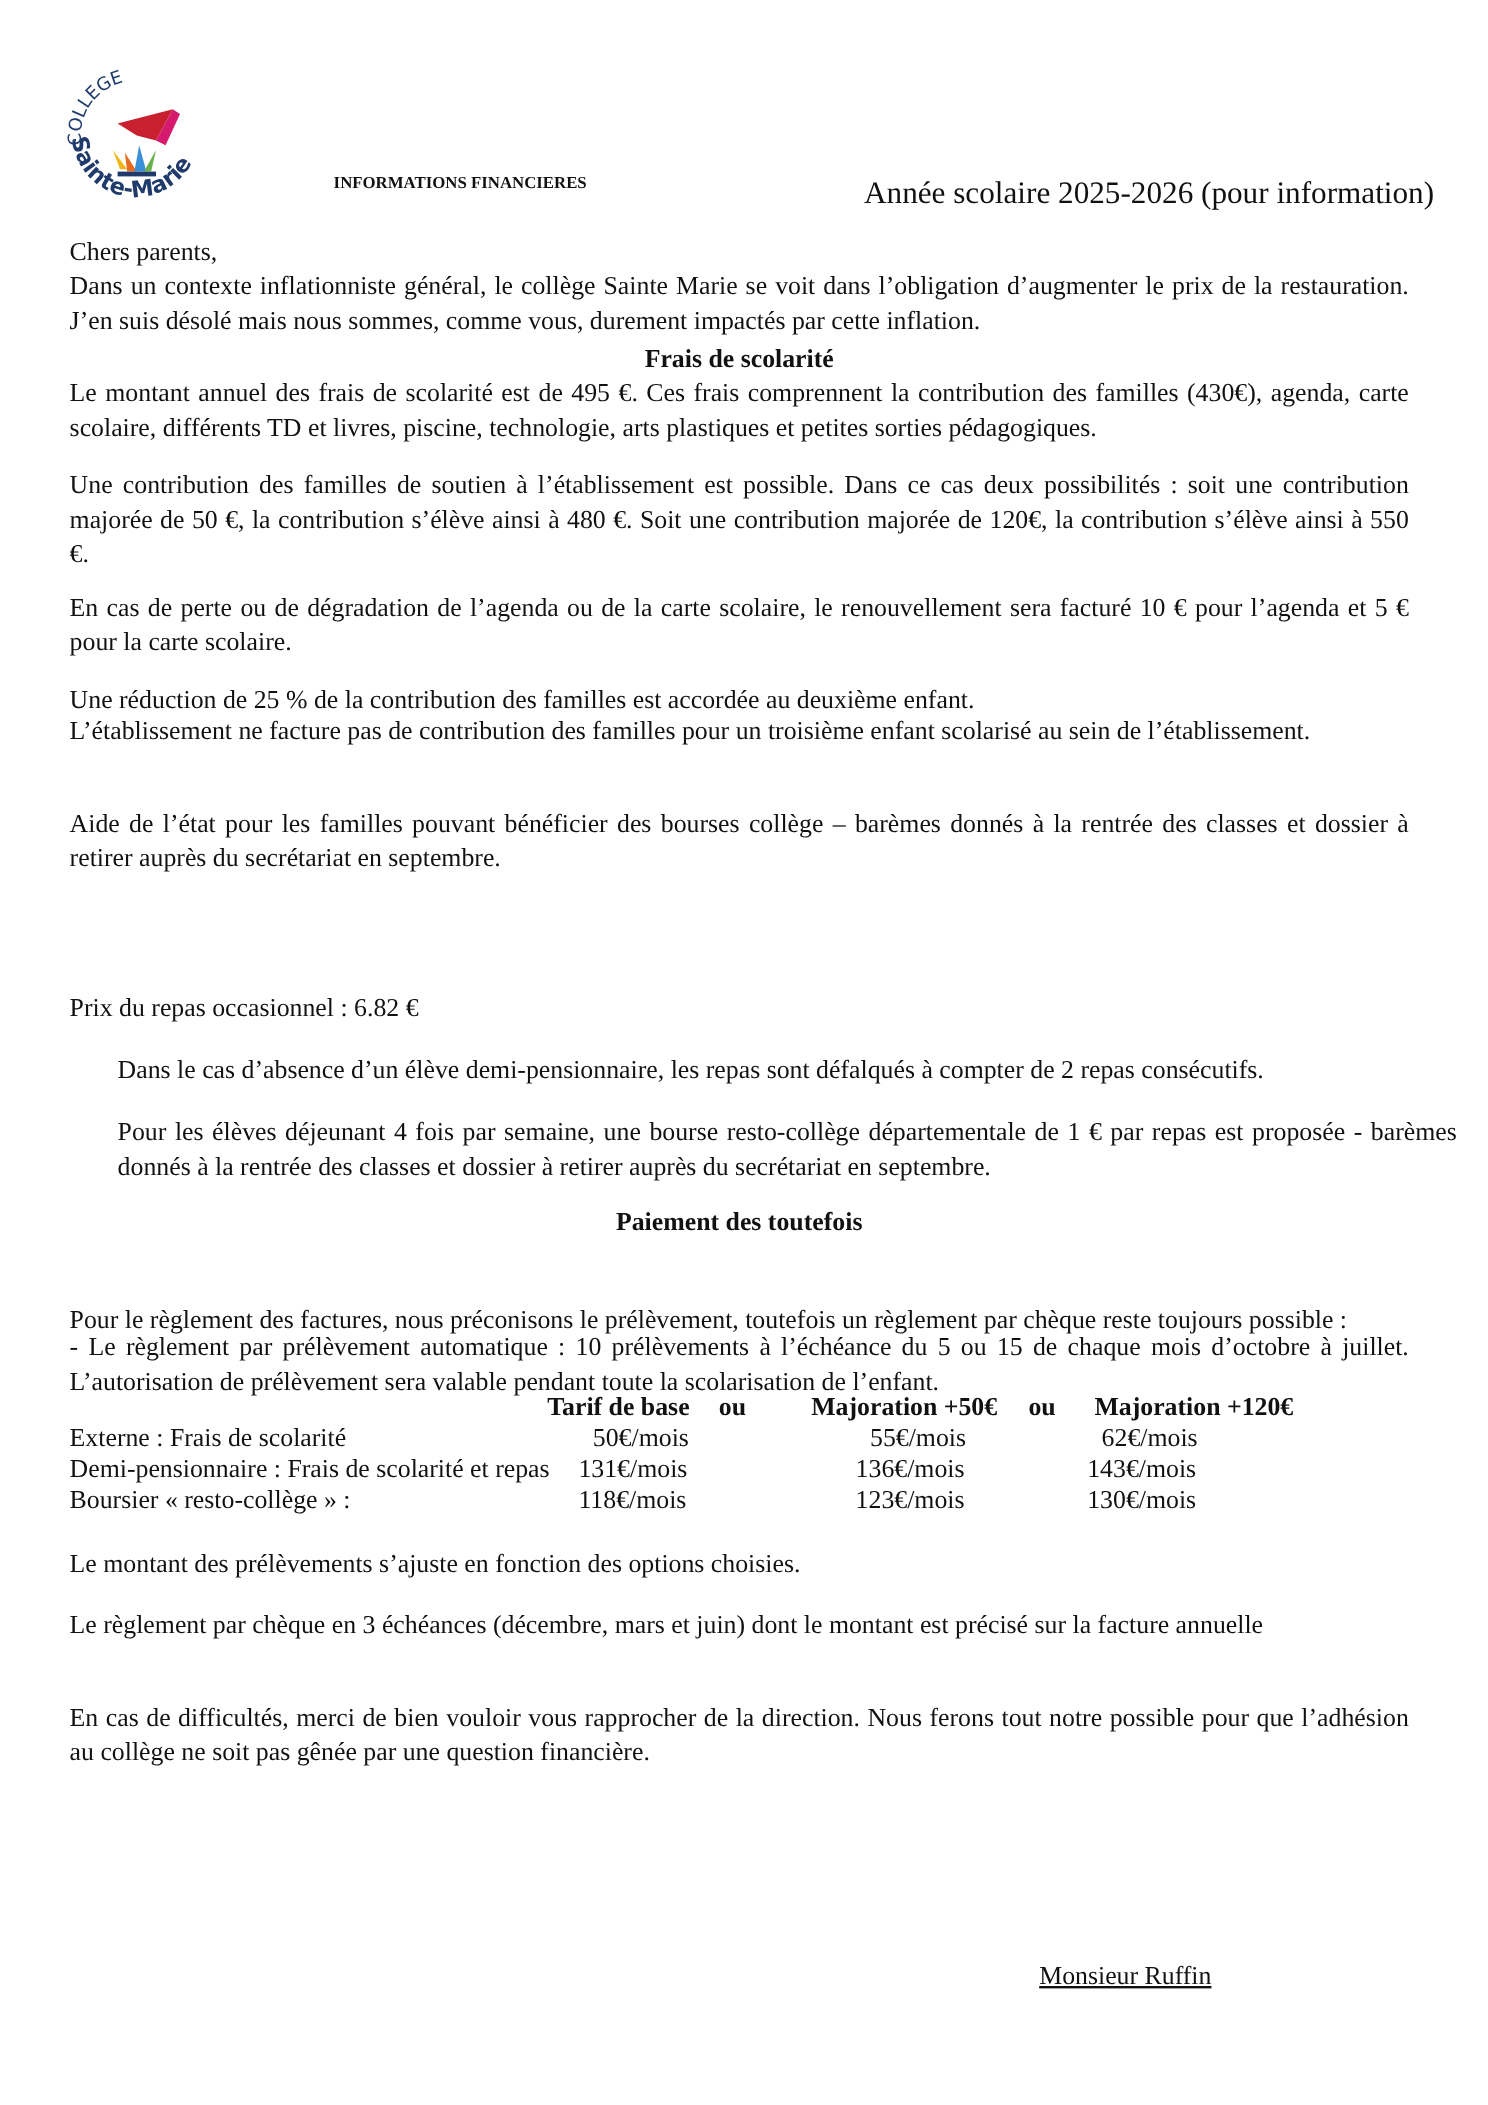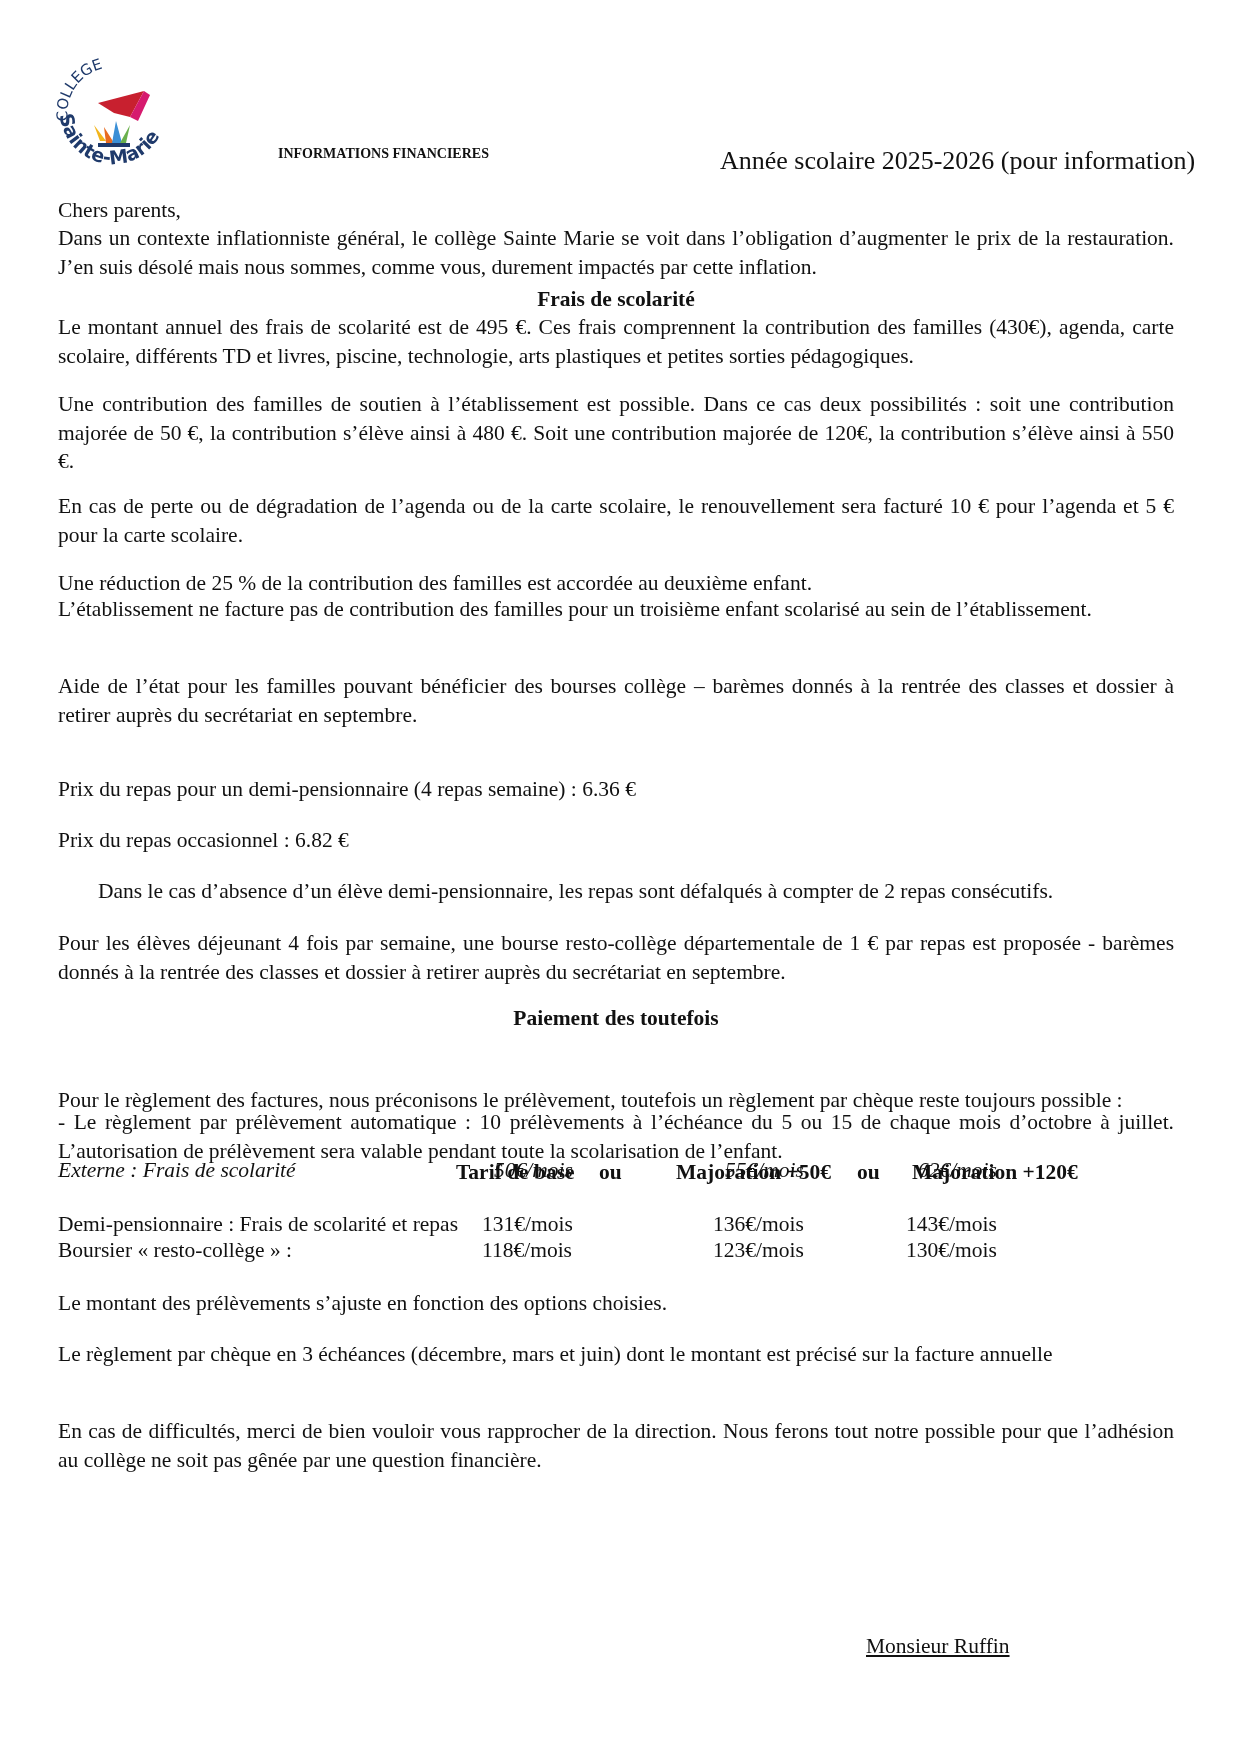--- a/index.html
+++ b/index.html
@@ -54,37 +54,36 @@
   <div class="body-text justify" style="top:224px;">Dans un contexte inflationniste général, le collège Sainte Marie se voit dans l’obligation d’augmenter le prix de la restauration. J’en suis désolé mais nous sommes, comme vous, durement impactés par cette inflation.</div>
 
   <div class="heading" style="top:287px;">Frais de scolarité</div>
   <div class="body-text justify" style="top:313px;">Le montant annuel des frais de scolarité est de 495 €. Ces frais comprennent la contribution des familles (430€), agenda, carte scolaire, différents TD et livres, piscine, technologie, arts plastiques et petites sorties pédagogiques.</div>
   <div class="body-text justify" style="top:390px;">Une contribution des familles de soutien à l’établissement est possible. Dans ce cas deux possibilités : soit une contribution majorée de 50 €, la contribution s’élève ainsi à 480 €. Soit une contribution majorée de 120€, la contribution s’élève ainsi à 550 €.</div>
   <div class="body-text justify" style="top:492px;">En cas de perte ou de dégradation de l’agenda ou de la carte scolaire, le renouvellement sera facturé 10 € pour l’agenda et 5 € pour la carte scolaire.</div>
   <div class="body-text justify" style="top:569px;">Une réduction de 25 % de la contribution des familles est accordée au deuxième enfant.</div>
   <div class="body-text justify" style="top:595px;">L’établissement ne facture pas de contribution des familles pour un troisième enfant scolarisé au sein de l’établissement.</div>
   <div class="body-text justify" style="top:672px;">Aide de l’état pour les familles pouvant bénéficier des bourses collège – barèmes donnés à la rentrée des classes et dossier à retirer auprès du secrétariat en septembre.</div>
 
-  <div class="body-text" style="top:775px;">Prix du repas pour un demi-pensionnaire (4 repas semaine) : 6.36 €</div>
   <div class="body-text" style="top:826px;">Prix du repas occasionnel : 6.82 €</div>
   <div class="body-text" style="top:877px;margin-left:40px;">Dans le cas d’absence d’un élève demi-pensionnaire, les repas sont défalqués à compter de 2 repas consécutifs.</div>
-  <div class="body-text justify" style="top:929px;">Pour les élèves déjeunant 4 fois par semaine, une bourse resto-collège départementale de 1 € par repas est proposée - barèmes donnés à la rentrée des classes et dossier à retirer auprès du secrétariat en septembre.</div>
+  <div class="body-text justify" style="top:929px;margin-left:40px;">Pour les élèves déjeunant 4 fois par semaine, une bourse resto-collège départementale de 1 € par repas est proposée - barèmes donnés à la rentrée des classes et dossier à retirer auprès du secrétariat en septembre.</div>
 
   <div class="heading" style="top:1006px;">Paiement des toutefois</div>
   <div class="body-text justify" style="top:1086px;">Pour le règlement des factures, nous préconisons le prélèvement, toutefois un règlement par chèque reste toujours possible :</div>
   <div class="body-text justify" style="top:1108px;">- Le règlement par prélèvement automatique : 10 prélèvements à l’échéance du 5 ou 15 de chaque mois d’octobre à juillet. L’autorisation de prélèvement sera valable pendant toute la scolarisation de l’enfant.</div>
 
   <div class="trow th" style="top:1160px;">
     <span style="left:398px;">Tarif de base</span>
     <span style="left:541px;">ou</span>
     <span style="left:618px;">Majoration +50€</span>
     <span style="left:799px;">ou</span>
     <span style="left:854px;">Majoration +120€</span>
   </div>
-  <div class="trow" style="top:1158px;font-style:italic;">
+  <div class="trow" style="top:1186px;">
     <span style="left:0;">Externe : Frais de scolarité</span>
     <span style="left:436px;">50€/mois</span>
     <span style="left:667px;">55€/mois</span>
     <span style="left:860px;">62€/mois</span>
   </div>
   <div class="trow" style="top:1212px;">
     <span style="left:0;">Demi-pensionnaire : Frais de scolarité et repas</span>
     <span style="left:424px;">131€/mois</span>
     <span style="left:655px;">136€/mois</span>
     <span style="left:848px;">143€/mois</span>

